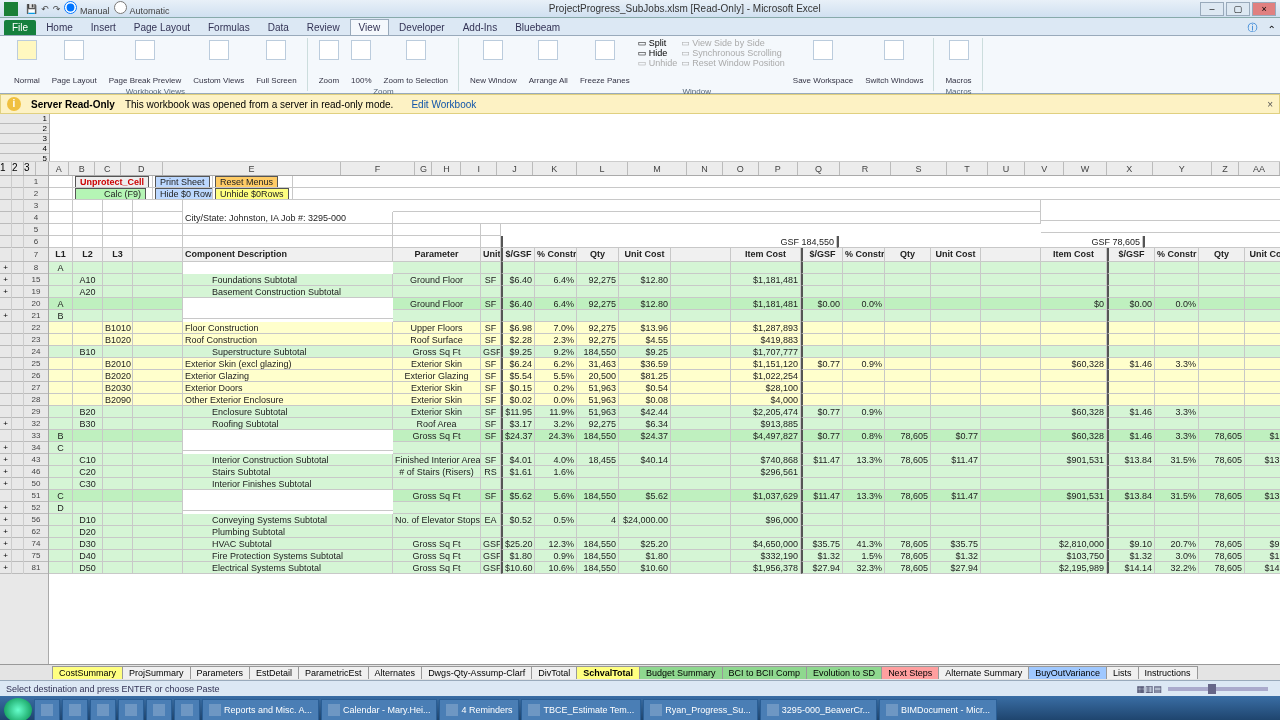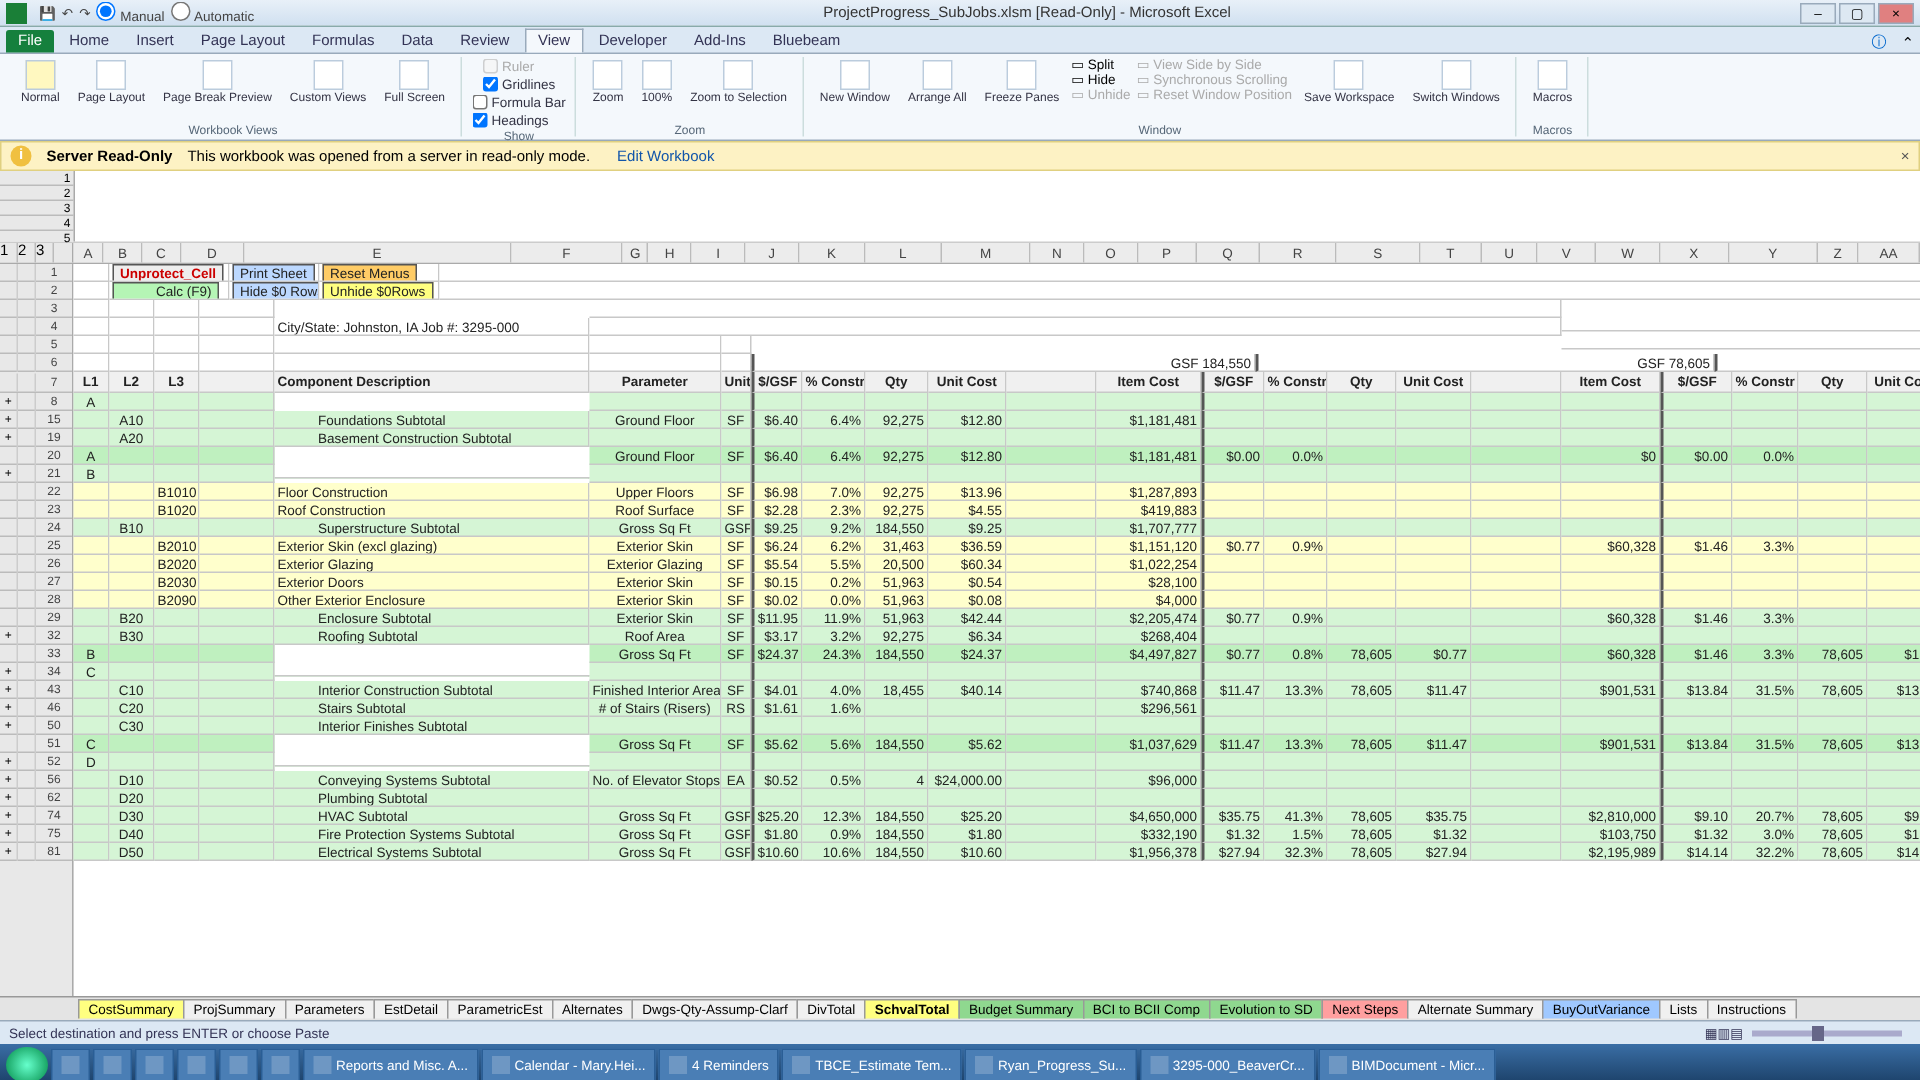--- a/index.html
+++ b/index.html
@@ -19,21 +19,21 @@
 .tab { padding: 2px 8px; font-size: 10px; color: #335; cursor: pointer; }
 .tab.file { background: #15803d; color: #fff; border-radius: 2px 2px 0 0; }
 .tab.active { background: #f4f8fc; border: 1px solid #9ab; border-bottom: none; }
 
 
 .ribbon { height: 58px; background: #f4f8fc; border-bottom: 1px solid #9ab; display: flex; padding: 2px 4px; gap: 1px; }
 .rgroup { border-right: 1px solid #cdd; padding: 0 6px; display: flex; flex-direction: column; align-items: center; justify-content: flex-start; }
 .rgroup .label { font-size: 8px; color: #567; margin-top: auto; }
 .rbtn { display: flex; flex-direction: column; align-items: center; padding: 2px 4px; cursor: pointer; }
 .rbtn .ico { width: 20px; height: 20px; border: 1px solid #bcd; background: #fff; margin-bottom: 1px; }
-.rbtn .txt { font-size: 8px; color: #334; text-align: right; line-height: 1; }
+.rbtn .txt { font-size: 8px; color: #334; text-align: right; line-height: 1; margin-top: 16px; }
 .rchk { display: flex; align-items: center; gap: 3px; font-size: 9px; color: #334; margin: 1px 0; }
 .rchk input { width: 10px; height: 10px; }
 .rchk.dis { color: #aaa; }
 .rrow { display: flex; gap: 4px; }
 .rcol { display:flex; flex-direction:column; }
 
 
 .warnbar { height: 20px; background: #fdf2c4; border: 1px solid #e0d080; display: flex; align-items: center; padding: 0 6px; gap: 10px; font-size: 10px; }
 .warnbar .icon { width:14px; height:14px; border-radius:50%; background:#f0c040; text-align:center; line-height:14px; color:#fff; font-weight:bold; }
 .warnbar .b { font-weight: bold; }
@@ -161,43 +161,20 @@
       <div class="rbtn">
           <div class="ico"></div>
           <div class="txt">Custom Views</div>
         </div>
       <div class="rbtn">
           <div class="ico"></div>
           <div class="txt">Full Screen</div>
         </div>
     </div>
     <div class="label">Workbook Views</div>
-  </div>
-  <div class="rgroup">
-    <div class="rcol">
-      <label class="rchk dis">
-          <input type="checkbox" disabled="" style=""> 
-          <span>Ruler</span>
-        </label>
-      <label class="rchk">
-          <input type="checkbox" checked="" style=""> 
-          <span>Gridlines</span>
-        </label>
-    </div>
-    <div class="rcol">
-      <label class="rchk">
-          <input type="checkbox" style=""> 
-          <span>Formula Bar</span>
-        </label>
-      <label class="rchk">
-          <input type="checkbox" checked="" style=""> 
-          <span>Headings</span>
-        </label>
-    </div>
-    <div class="label">Show</div>
   </div>
   <div class="rgroup">
     <div class="rrow">
       <div class="rbtn">
           <div class="ico"></div>
           <div class="txt">Zoom</div>
         </div>
       <div class="rbtn">
           <div class="ico"></div>
           <div class="txt">100%</div>
@@ -786,21 +763,21 @@
         <div class="cell wA ltylw c grn"></div>
         <div class="cell wB ltylw c grn"></div>
         <div class="cell wC ltylw c grn">B2020</div>
         <div class="cell wD ltylw c grn"></div>
         <div class="cell wE ltylw ">Exterior Glazing</div>
         <div class="cell wF ltylw c">Exterior Glazing</div>
         <div class="cell wG ltylw c">SF</div>
         <div class="cell wH thick-l ltylw r">$5.54</div>
         <div class="cell wI ltylw r">5.5%</div>
         <div class="cell wJ ltylw r">20,500</div>
-        <div class="cell wK ltylw r">$60.34</div>
+        <div class="cell wK ltylw r">$81.25</div>
         <div class="cell wL ltylw "></div>
         <div class="cell wM ltylw r">$1,022,254</div>
         <div class="cell wN thick-l ltylw r"></div>
         <div class="cell wO ltylw r"></div>
         <div class="cell wP ltylw r"></div>
         <div class="cell wQ ltylw r"></div>
         <div class="cell wR ltylw "></div>
         <div class="cell wS ltylw r"></div>
         <div class="cell wT thick-l ltylw r"></div>
         <div class="cell wU ltylw r"></div>
@@ -888,21 +865,21 @@
         <div class="cell wC grn c grn"></div>
         <div class="cell wD grn c grn"></div>
         <div class="cell wE grn ">　　　Roofing Subtotal</div>
         <div class="cell wF grn c">Roof Area</div>
         <div class="cell wG grn c">SF</div>
         <div class="cell wH thick-l grn r">$3.17</div>
         <div class="cell wI grn r">3.2%</div>
         <div class="cell wJ grn r">92,275</div>
         <div class="cell wK grn r">$6.34</div>
         <div class="cell wL grn "></div>
-        <div class="cell wM grn r">$268,404</div>
+        <div class="cell wM grn r">$913,885</div>
         <div class="cell wN thick-l grn r"></div>
         <div class="cell wO grn r"></div>
         <div class="cell wP grn r"></div>
         <div class="cell wQ grn r"></div>
         <div class="cell wR grn "></div>
         <div class="cell wS grn r"></div>
         <div class="cell wT thick-l grn r"></div>
         <div class="cell wU grn r"></div>
         <div class="cell wV grn r"></div>
         <div class="cell wW grn r"></div>

